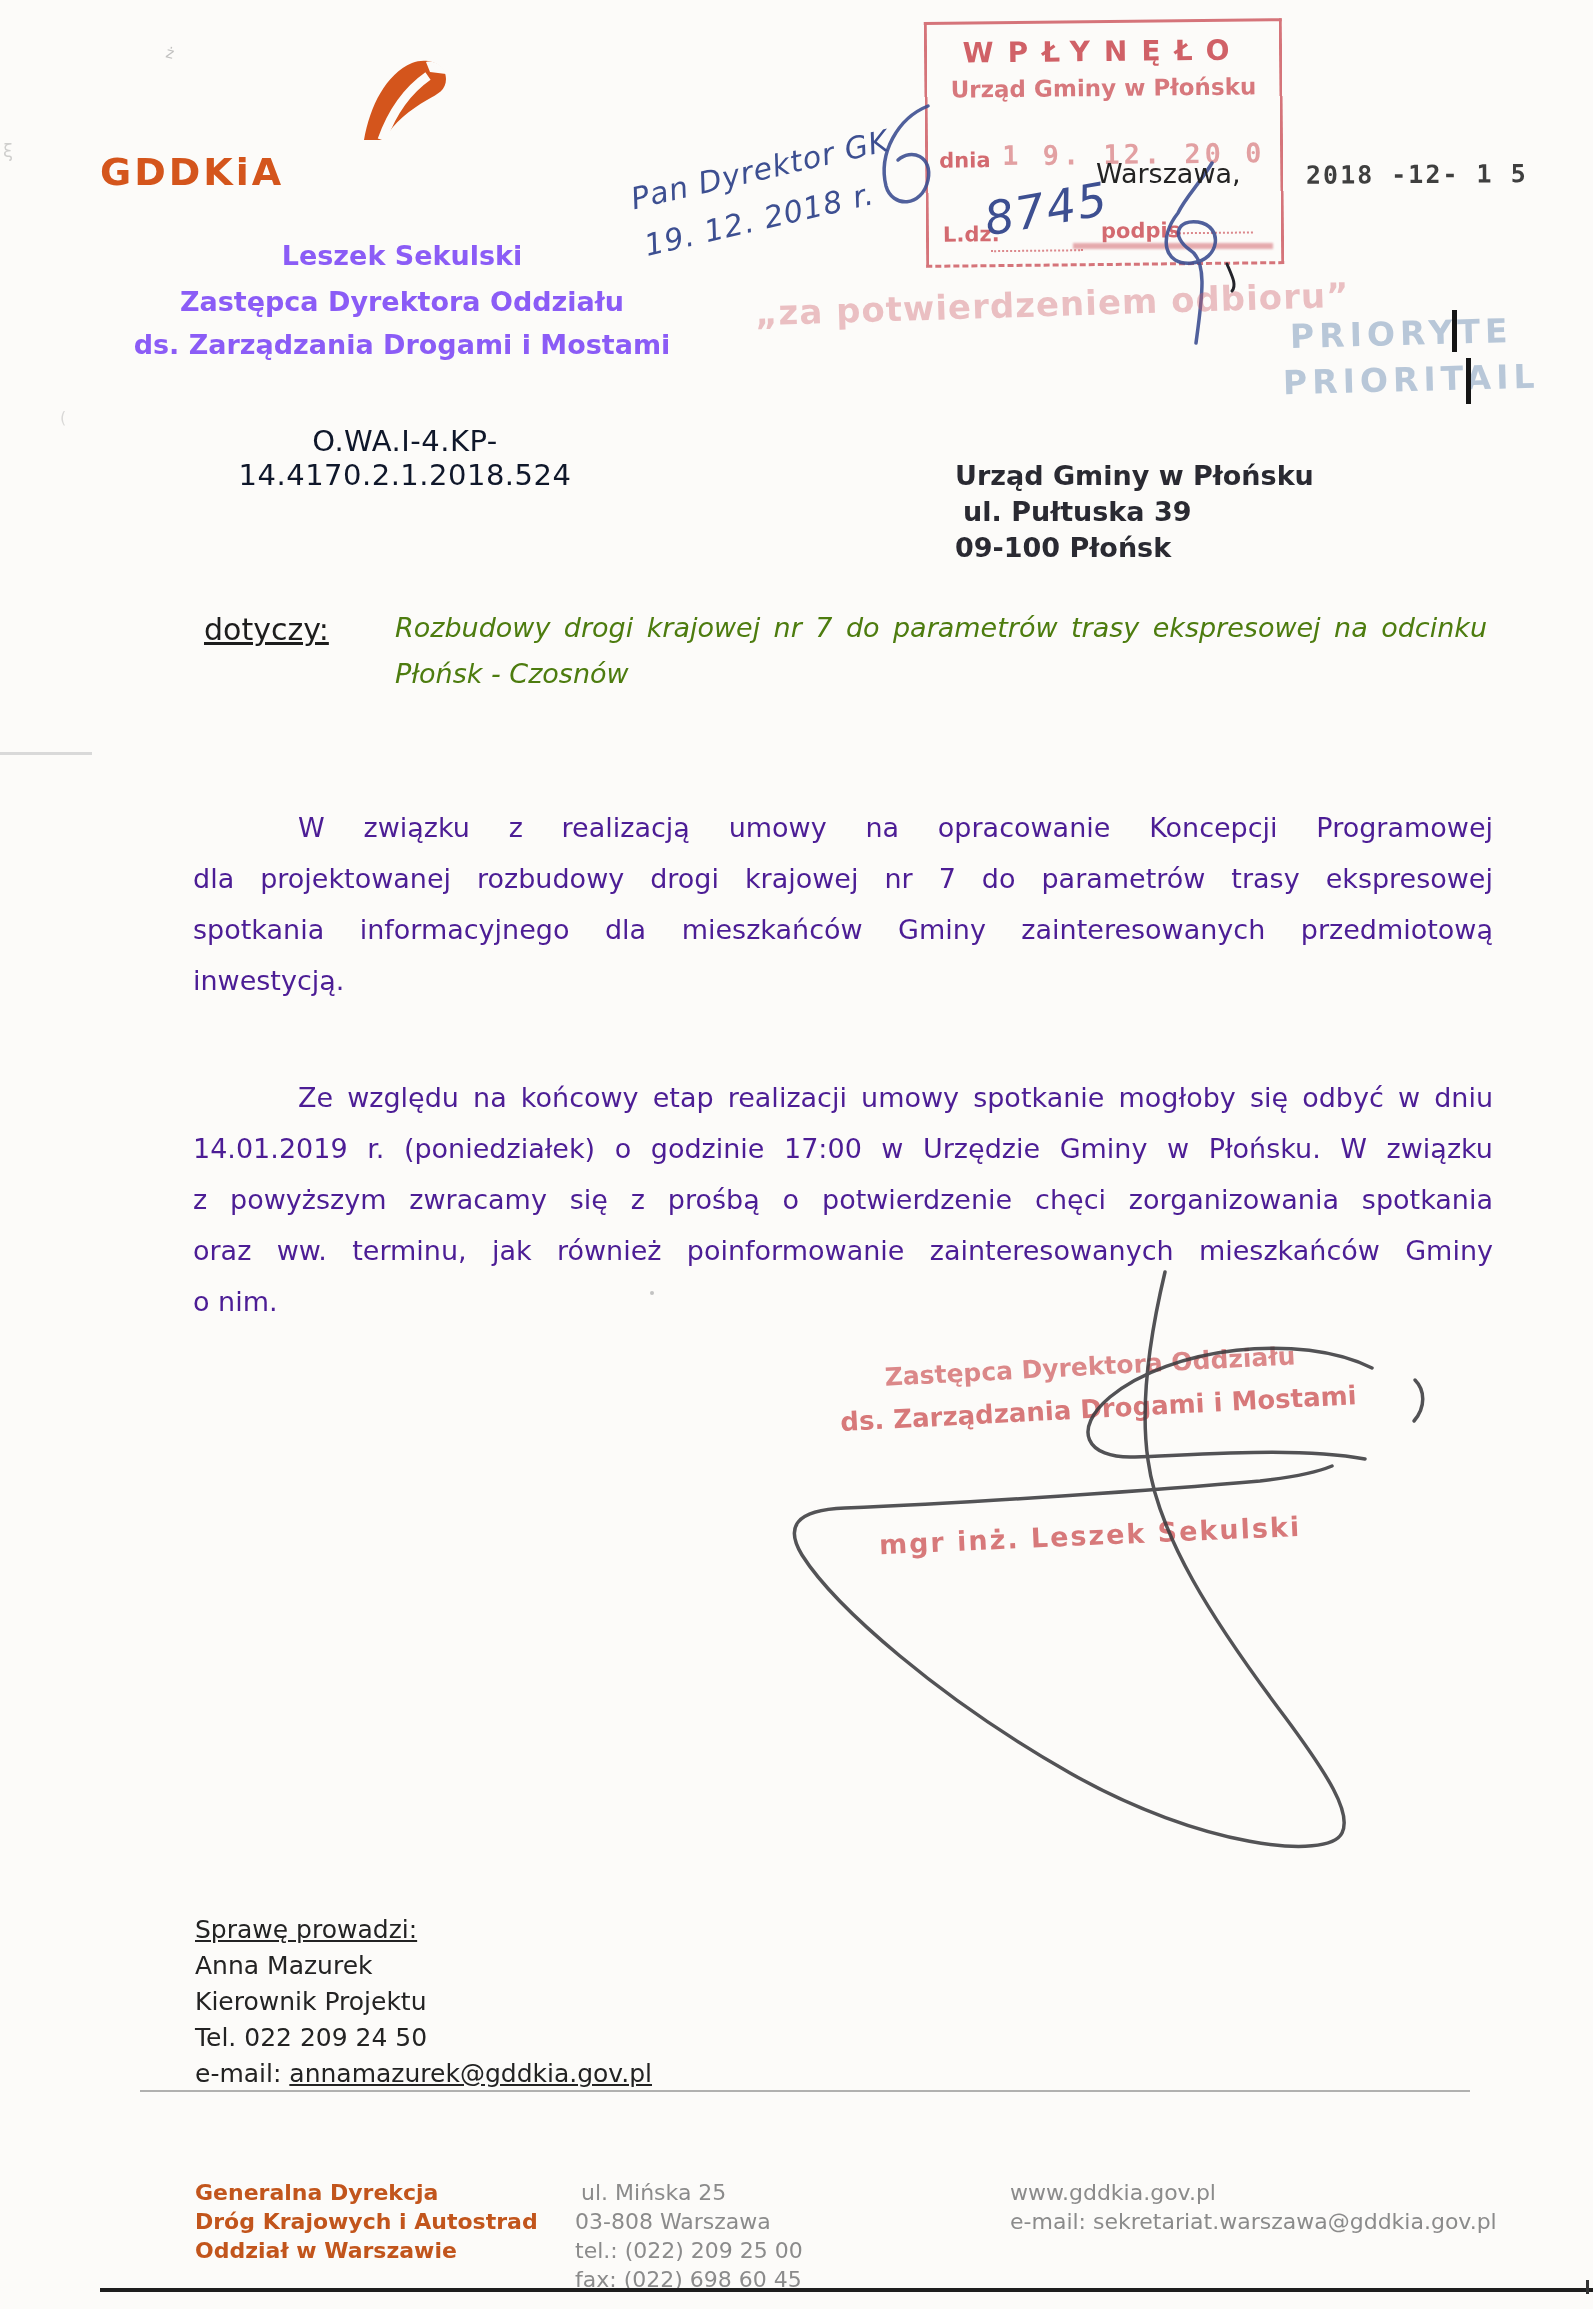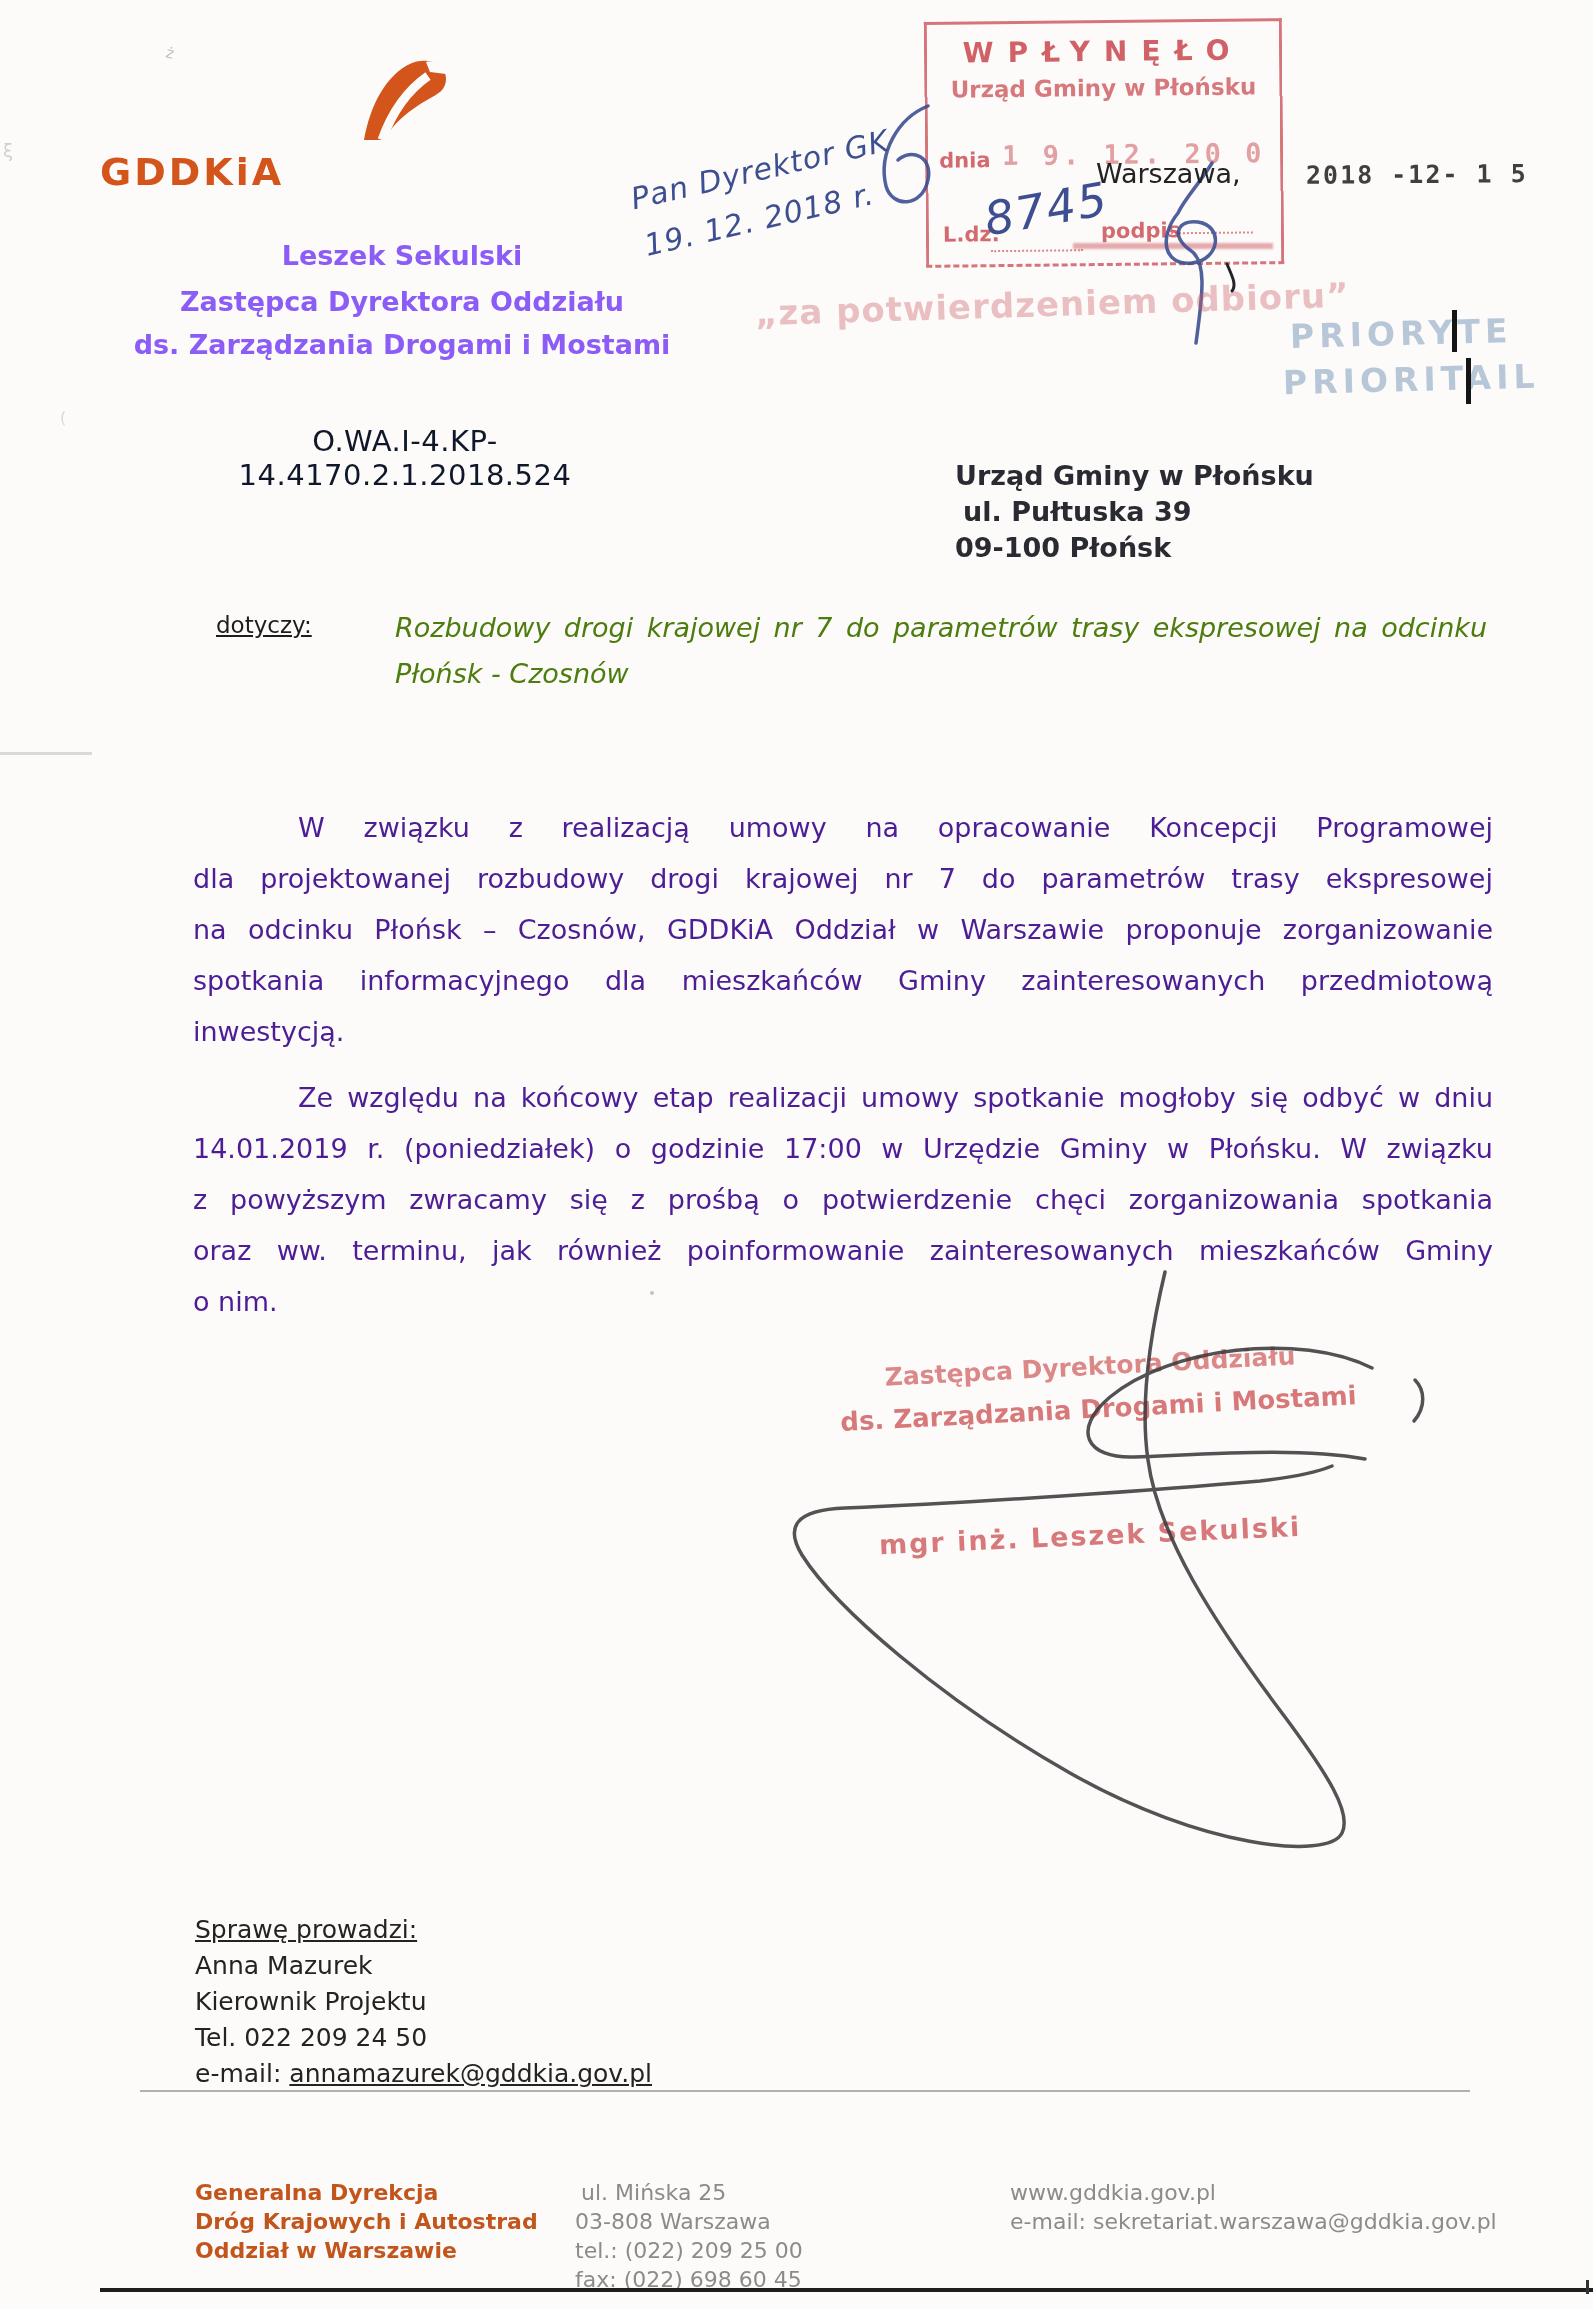--- a/index.html
+++ b/index.html
@@ -49,21 +49,21 @@
   .confirm{left:755px;top:284px;font-size:34px;font-weight:bold;letter-spacing:1px;
            color:rgba(205,95,105,.38);transform:rotate(-1.8deg);white-space:nowrap;}
   .prio{font-size:33px;font-weight:bold;letter-spacing:5px;color:rgba(127,156,190,.55);
         transform:rotate(-1.5deg);white-space:nowrap;}
   .prio1{left:1290px;top:314px;}
   .prio2{left:1283px;top:360px;}
   .bar{background:#151515;width:5px;}
   
   .recipient{left:955px;top:458px;font-size:27px;font-weight:bold;color:#2a2a32;line-height:36px;}
   
-  .subj-label{left:216px;top:612px;font-size:23px;text-decoration:underline;color:#1d1d1d;}
+  .subj-label{left:204px;top:612px;font-size:30px;text-decoration:underline;color:#1d1d1d;}
   .subj-line{left:395px;width:1092px;font-size:27px;font-style:italic;color:#4d7c0f;}
   .jst{text-align:justify;text-align-last:justify;}
   
   .para{left:193px;width:1300px;font-size:27px;color:#4c1d95;}
   .bl{line-height:51px;text-align:justify;text-align-last:justify;}
   .bl.first{padding-left:105px;}
   .bl.last{text-align-last:left;}
   
   .sig-stamp{color:rgba(198,60,62,.8);font-weight:bold;text-align:center;white-space:nowrap;}
   .sig1{left:860px;top:1352px;width:460px;font-size:25px;transform:rotate(-3deg);opacity:.75;}
@@ -147,21 +147,20 @@
     <div>09-100 Płońsk</div>
   </div>
 
   <div class="abs subj-label">dotyczy:</div>
   <div class="abs subj-line jst" style="top:612px;">Rozbudowy drogi krajowej nr 7 do parametrów trasy ekspresowej na odcinku</div>
   <div class="abs subj-line" style="top:658px;">Płońsk - Czosnów</div>
 
   <div class="abs para" style="top:802px;">
     <div class="bl first">W związku z realizacją umowy na opracowanie Koncepcji Programowej</div>
     <div class="bl">dla projektowanej rozbudowy drogi krajowej nr 7 do parametrów trasy ekspresowej</div>
-    <div class="bl">na odcinku Płońsk – Czosnów, GDDKiA Oddział w Warszawie proponuje zorganizowanie</div>
     <div class="bl">spotkania informacyjnego dla mieszkańców Gminy zainteresowanych przedmiotową</div>
     <div class="bl last">inwestycją.</div>
   </div>
 
   <div class="abs para" style="top:1072px;">
     <div class="bl first">Ze względu na końcowy etap realizacji umowy spotkanie mogłoby się odbyć w dniu</div>
     <div class="bl">14.01.2019 r. (poniedziałek) o godzinie 17:00 w Urzędzie Gminy w Płońsku. W związku</div>
     <div class="bl">z powyższym zwracamy się z prośbą o potwierdzenie chęci zorganizowania spotkania</div>
     <div class="bl">oraz ww. terminu, jak również poinformowanie zainteresowanych mieszkańców Gminy</div>
     <div class="bl last">o nim.</div>

